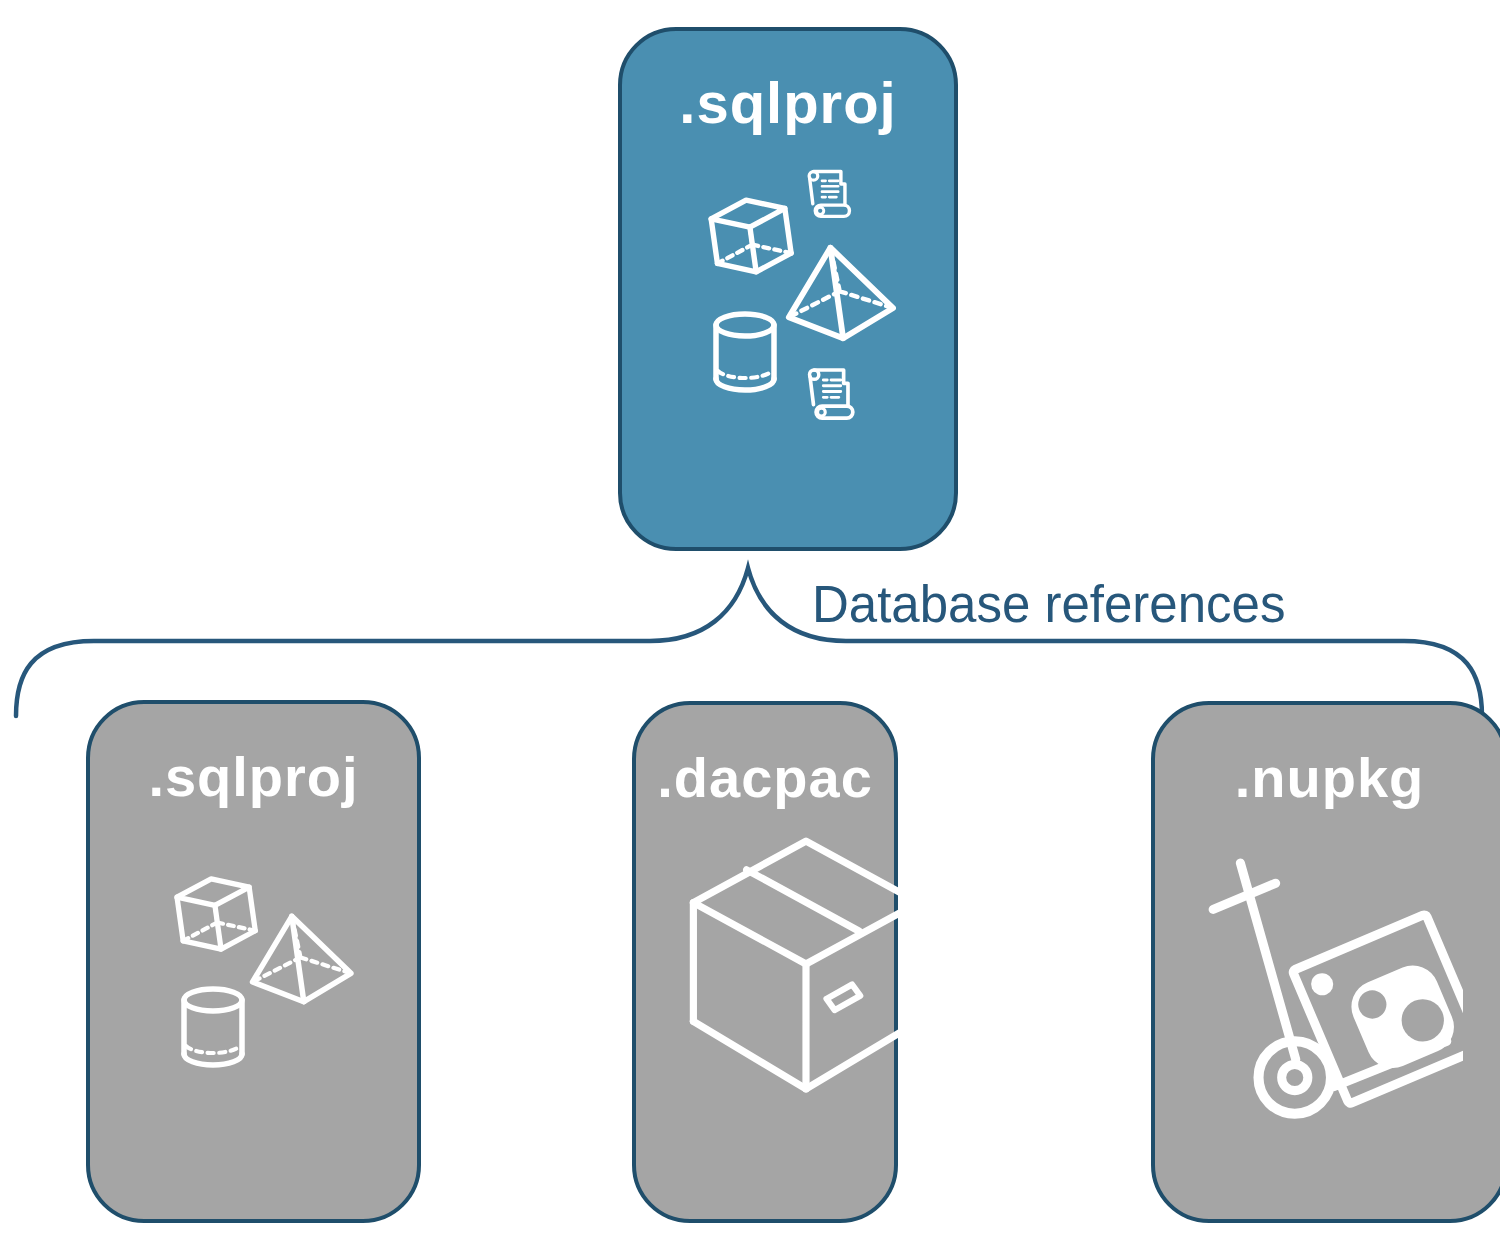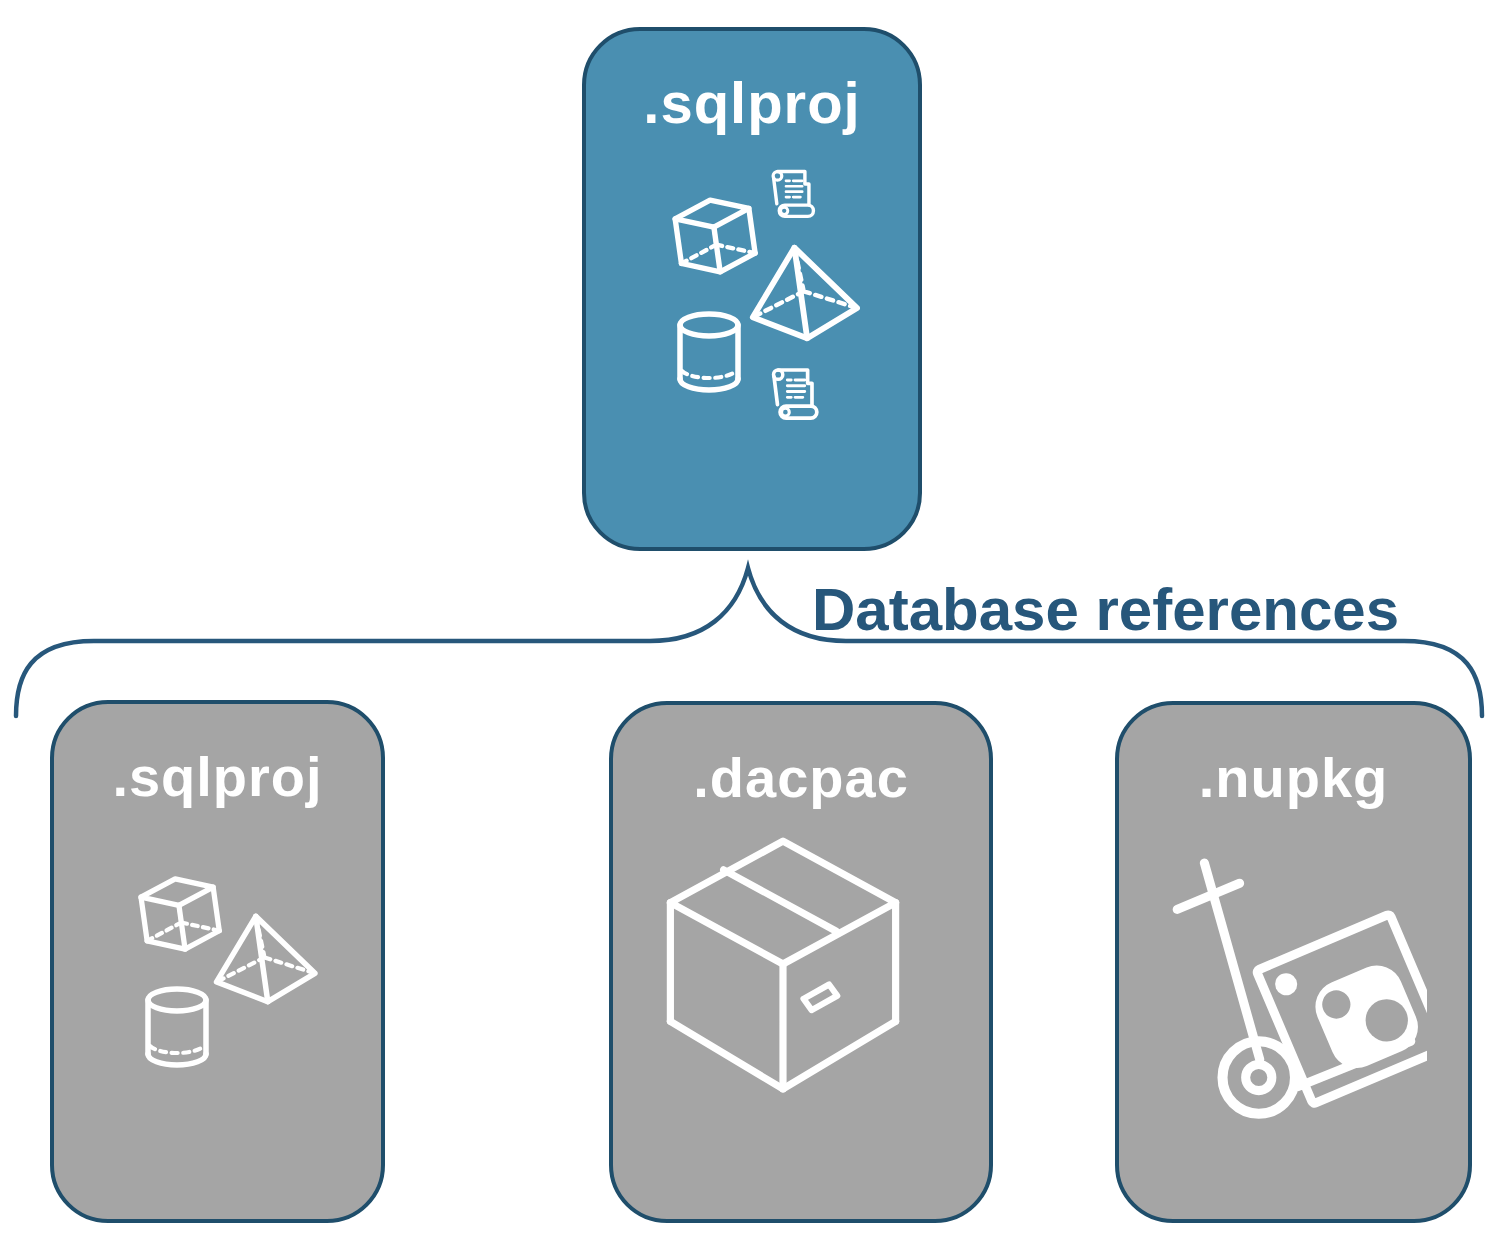--- a/index.html
+++ b/index.html
@@ -11,42 +11,43 @@
   }
   html,body{margin:0;padding:0;background:#ffffff;}
   .canvas{
     position:relative;width:1500px;height:1250px;background:#ffffff;overflow:hidden;
     font-family:"Liberation Sans", sans-serif;
   }
   .card{
     position:absolute;box-sizing:border-box;
     border:4px solid var(--border);
     border-radius:58px;
+    margin-left:36px;
   }
   .card.parent{background:var(--parent-fill);left:582px;top:27px;width:340px;height:524px;}
   .card.child{background:var(--child-fill);}
   .card.c1{left:50px;top:700px;width:335px;height:523px;}
-  .card.c2{left:609px;top:701px;width:384px;height:522px;}
+  .card.c2{left:596px;top:701px;width:266px;height:522px;}
   .card.c3{left:1115px;top:701px;width:357px;height:522px;}
   .card-label{
     position:absolute;left:0;right:0;top:40px;text-align:center;
     color:#ffffff;font-weight:700;font-size:56px;letter-spacing:1px;
   }
   .card.parent .card-label{top:38px;font-size:58px;}
   .icon{position:absolute;}
   .icon svg{display:block;width:100%;height:100%;}
   .stroke{stroke:var(--icon);fill:none;stroke-linecap:round;stroke-linejoin:round;}
   .dash{stroke-dasharray:6 5.5;}
   .fillw{fill:var(--icon);stroke:none;}
   .hole{fill:var(--child-fill);stroke:none;}
   .brace-svg{position:absolute;left:0;top:0;pointer-events:none;}
   .brace-path{stroke:var(--line);stroke-width:4.5;fill:none;stroke-linecap:round;}
   .connector-label{
     position:absolute;left:812px;top:575px;
-    color:var(--line);font-weight:700;font-size:60px;white-space:nowrap;
+    color:var(--line);font-weight:400;font-size:51px;white-space:nowrap;
   }
 </style>
 </head>
 <body>
 
 <div class="canvas">
 
   <svg class="brace-svg" width="1500" height="1250" viewBox="0 0 1500 1250">
     <path class="brace-path" d="M 16 716 C 16 676, 30 641, 94 641 L 650 641 C 704 641, 736 613, 748 568
          C 760 613, 792 641, 846 641 L 1404 641 C 1468 641, 1482 676, 1482 716"></path>

